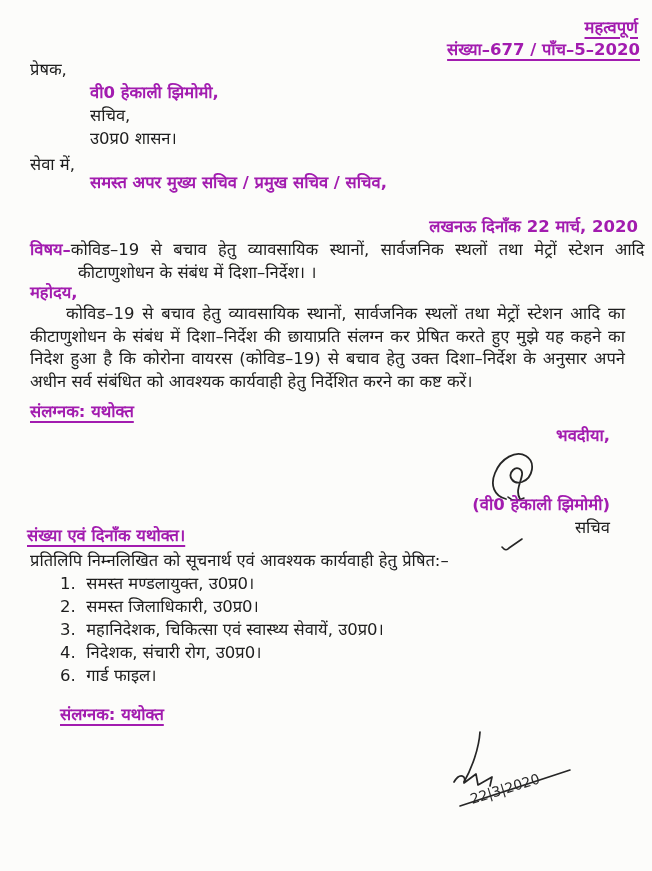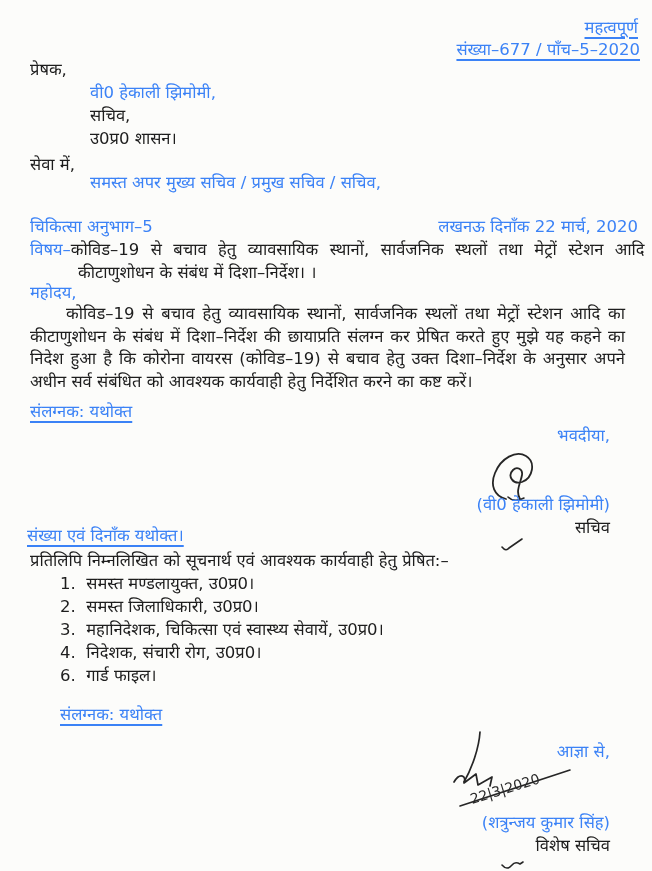--- a/index.html
+++ b/index.html
@@ -8,21 +8,21 @@
     width:652px;height:871px;
     margin:0 auto;
     background:#fcfcfa;
     font-family:"DejaVu Sans","Liberation Sans",sans-serif;
     color:#1d1d1d;
     font-size:16.5px;
     line-height:23px;
     overflow:hidden;
   }
   .abs{position:absolute;}
-  .b{font-weight:400;color:#3b82f6;}
+  .b{font-weight:700;color:#a21caf;}
   .u{text-decoration:underline;text-decoration-thickness:1.5px;text-underline-offset:4px;}
   .right-col{text-align:right;}
   .just{text-align:justify;}
   .ink{stroke:#262626;fill:none;stroke-linecap:round;stroke-linejoin:round;}
   svg{display:block;}
   .hand{font-family:"DejaVu Sans","Liberation Sans",sans-serif;font-size:14px;fill:#2a2a2a;}
 </style>
 </head>
 <body>
 
@@ -32,21 +32,20 @@
   <div class="abs b u" style="top:38px;right:12px;text-align:center;">संख्या–677 / पाँच–5–2020</div>
 
   <div class="abs" style="top:58px;left:30px;">प्रेषक,</div>
   <div class="abs b" style="top:81px;left:90px;">वी0 हेकाली झिमोमी,</div>
   <div class="abs" style="top:104px;left:90px;">सचिव,</div>
   <div class="abs" style="top:127px;left:90px;">उ0प्र0 शासन।</div>
 
   <div class="abs" style="top:153px;left:30px;">सेवा में,</div>
   <div class="abs b" style="top:171px;left:90px;">समस्त अपर मुख्य सचिव / प्रमुख सचिव / सचिव,</div>
 
-  <div class="abs b" style="top:215px;left:30px;">चिकित्सा अनुभाग–5</div>
   <div class="abs b" style="top:215px;right:14px;">लखनऊ दिनाँक 22 मार्च, 2020</div>
 
   <div class="abs just" style="top:238px;left:30px;width:595px;padding-left:48px;text-indent:-48px;">
     <span class="b">विषय–</span><span>कोविड–19 से बचाव हेतु व्यावसायिक स्थानों, सार्वजनिक स्थलों तथा मेट्रों स्टेशन आदि का कीटाणुशोधन के संबंध में दिशा–निर्देश। ।</span>
   </div>
 
   <div class="abs b" style="top:281px;left:30px;">महोदय,</div>
 
   <div class="abs just" style="top:303px;left:30px;width:595px;text-indent:36px;line-height:22.6px;">कोविड–19 से बचाव हेतु व्यावसायिक स्थानों, सार्वजनिक स्थलों तथा मेट्रों स्टेशन आदि का कीटाणुशोधन के संबंध में दिशा–निर्देश की छायाप्रति संलग्न कर प्रेषित करते हुए मुझे यह कहने का निदेश हुआ है कि कोरोना वायरस (कोविड–19) से बचाव हेतु उक्त दिशा–निर्देश के अनुसार अपने अधीन सर्व संबंधित को आवश्यक कार्यवाही हेतु निर्देशित करने का कष्ट करें।</div>
 
@@ -71,29 +70,20 @@
   <div class="abs" style="top:572px;left:60px;line-height:23px;">
     <div><span>1.</span>&nbsp; <span>समस्त मण्डलायुक्त, उ0प्र0।</span></div>
     <div><span>2.</span>&nbsp; <span>समस्त जिलाधिकारी, उ0प्र0।</span></div>
     <div><span>3.</span>&nbsp; <span>महानिदेशक, चिकित्सा एवं स्वास्थ्य सेवायें, उ0प्र0।</span></div>
     <div><span>4.</span>&nbsp; <span>निदेशक, संचारी रोग, उ0प्र0।</span></div>
     <div><span>6.</span>&nbsp; <span>गार्ड फाइल।</span></div>
   </div>
 
   <div class="abs b u" style="top:703px;left:60px;">संलग्नक: यथोक्त</div>
 
-  <div class="abs right-col" style="top:740px;left:415px;width:195px;">
-    <div class="b">आज्ञा से,</div>
-    <div style="height:48px;"></div>
-    <div class="b">(शत्रुन्जय कुमार सिंह)</div>
-    <div>विशेष सचिव</div>
-    <svg width="26" height="14" viewBox="0 0 26 14" style="margin:0 auto;">
-      <path class="ink" stroke-width="1.6" d="M2,8 Q7,14 12,8 Q15,4 20,7 L23,5"></path>
-    </svg>
-  </div>
 
   <svg class="abs" style="top:730px;left:420px;pointer-events:none;" width="170" height="86" viewBox="0 0 170 86">
     <path class="ink" stroke-width="1.7" d="M60,2 C59,18 52,38 44,52"></path>
     <path class="ink" stroke-width="1.7" d="M34,52 C40,42 47,46 44,53 L56,44 L58,55 L72,47 L70,56"></path>
     <path class="ink" stroke-width="1.6" d="M40,76 L150,40"></path>
     <text class="hand" transform="translate(52,74) rotate(-17)">22|3|2020</text>
   </svg>
 
 </div>
 

